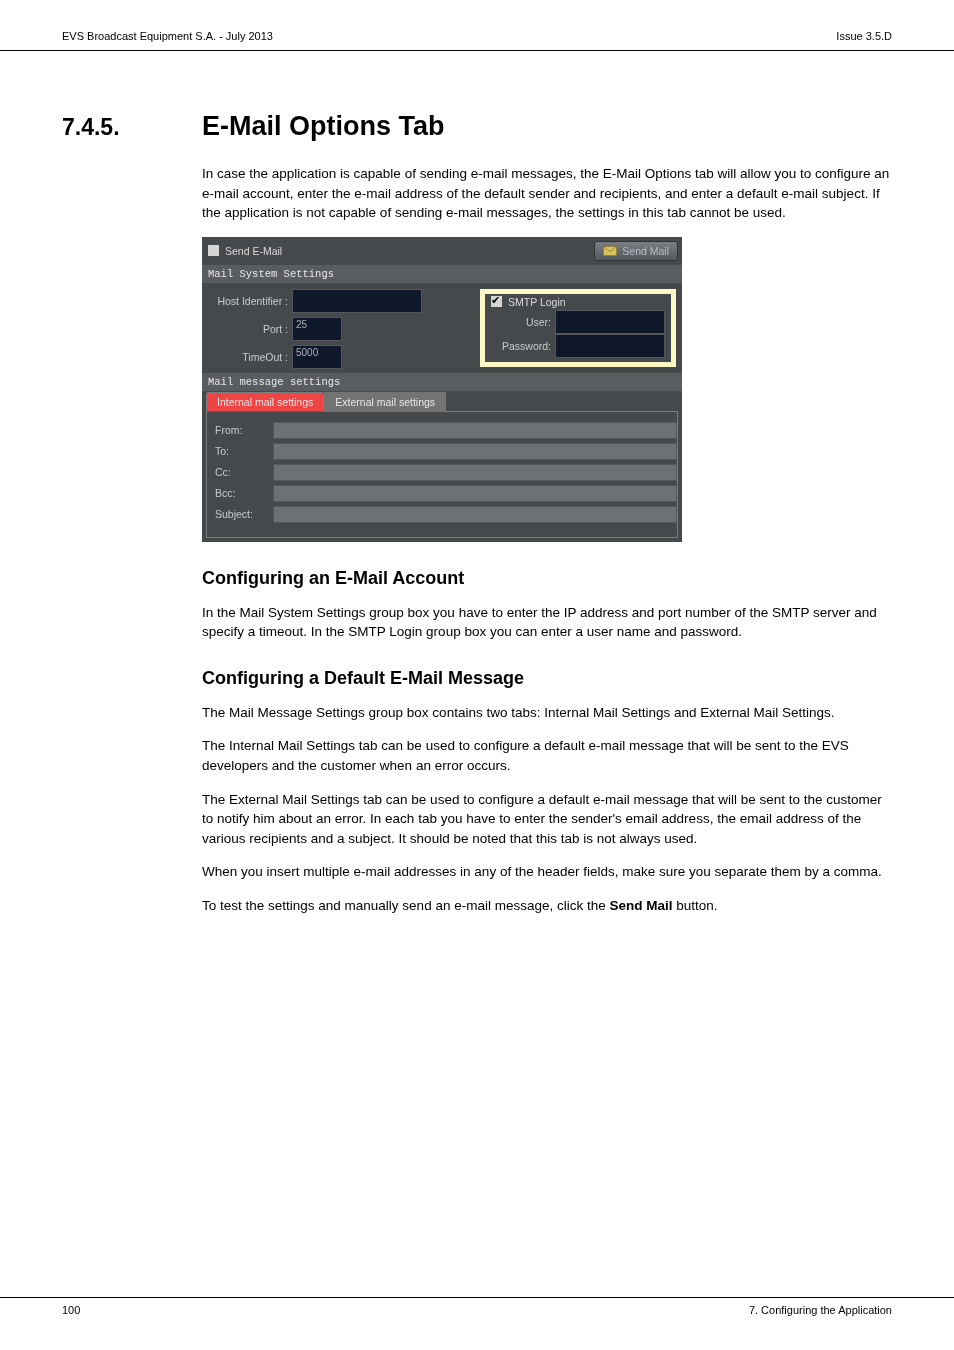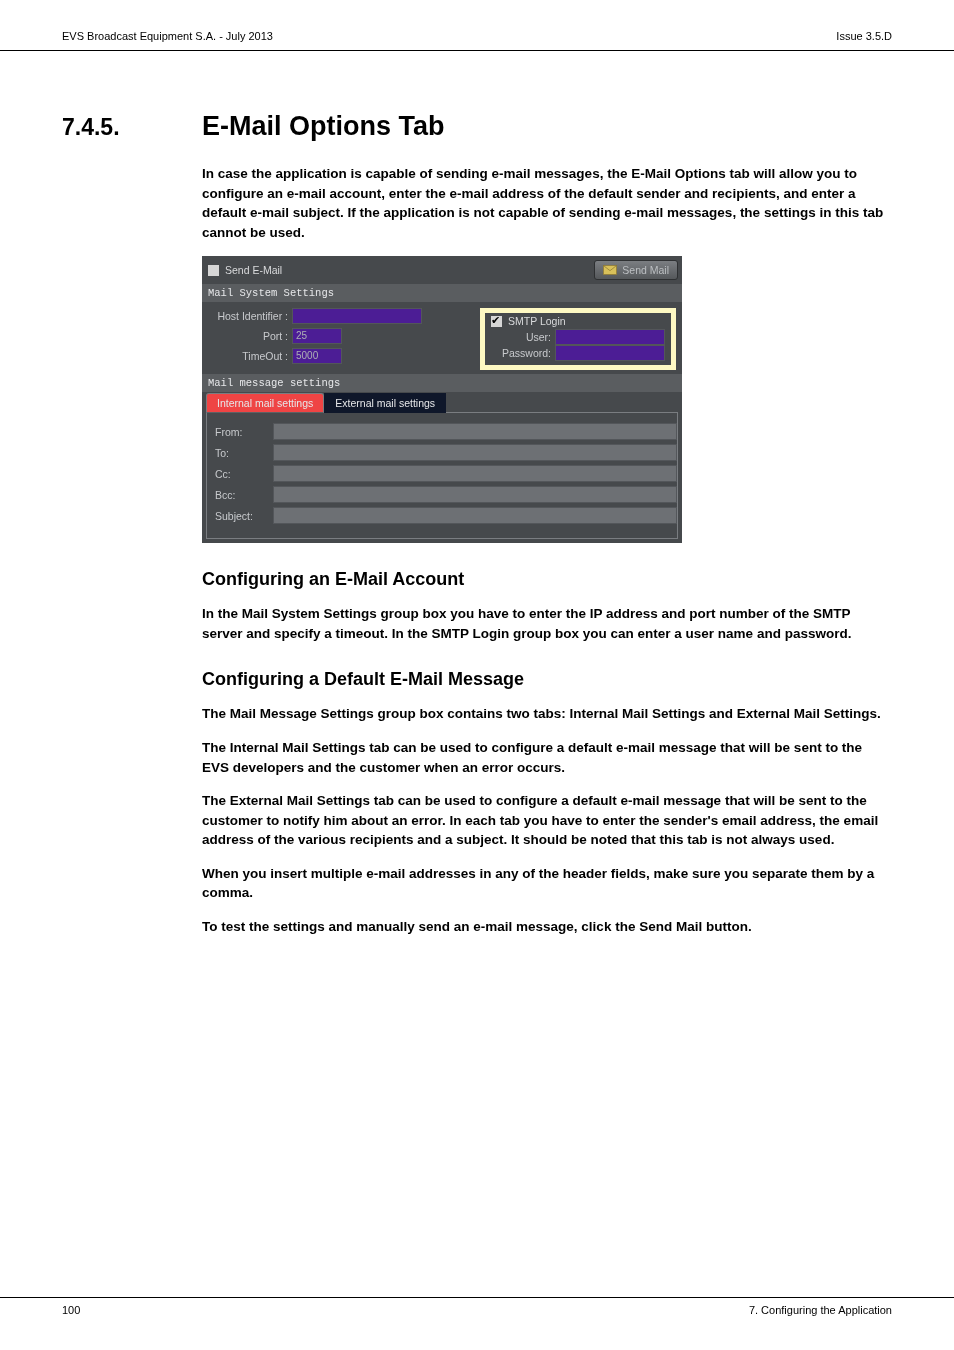--- a/index.html
+++ b/index.html
@@ -44,21 +44,20 @@
     font-size: 27px;
     font-weight: bold;
   }
   .content {
     margin-left: 140px;
   }
   .para {
     font-size: 13.5px;
     line-height: 1.45;
     margin: 0 0 14px 0;
-    font-weight: bold;
   }
   .h2 {
     font-size: 18px;
     font-weight: bold;
     margin: 26px 0 14px 0;
   }
   
   .shot {
     width: 480px;
     background: #46494c;
@@ -133,22 +132,22 @@
     width: 80px;
     text-align: right;
     color: #c8cacd;
   }
   .lbl-right-sm {
     width: 60px;
     text-align: right;
     color: #c8cacd;
   }
   .disabled-input {
-    height: 16px;
-    background: #4c1d95;
+    height: 24px;
+    background: #0f172a;
     border: 1px solid #53565a;
     box-sizing: border-box;
     color: #adb0b4;
     font-size: 10px;
     padding: 0 3px;
     line-height: 14px;
   }
   .w-long { width: 130px; }
   .w-port { width: 50px; }
   .w-login { width: 110px; }
@@ -163,21 +162,21 @@
     margin-bottom: 2px;
   }
   .tabstrip {
     display: flex;
     margin: 0 0 0 4px;
   }
   .tab {
     padding: 3px 10px;
     font-size: 10.5px;
     color: #e6e7e9;
-    background: #0f172a;
+    background: #737373;
     border: 1px solid transparent;
     position: relative;
     top: 1px;
   }
   .tab.active {
     background: #ef4444;
     border: 1px solid #7a7d81;
     border-bottom: 1px solid #5e6164;
     border-radius: 3px 3px 0 0;
   }

